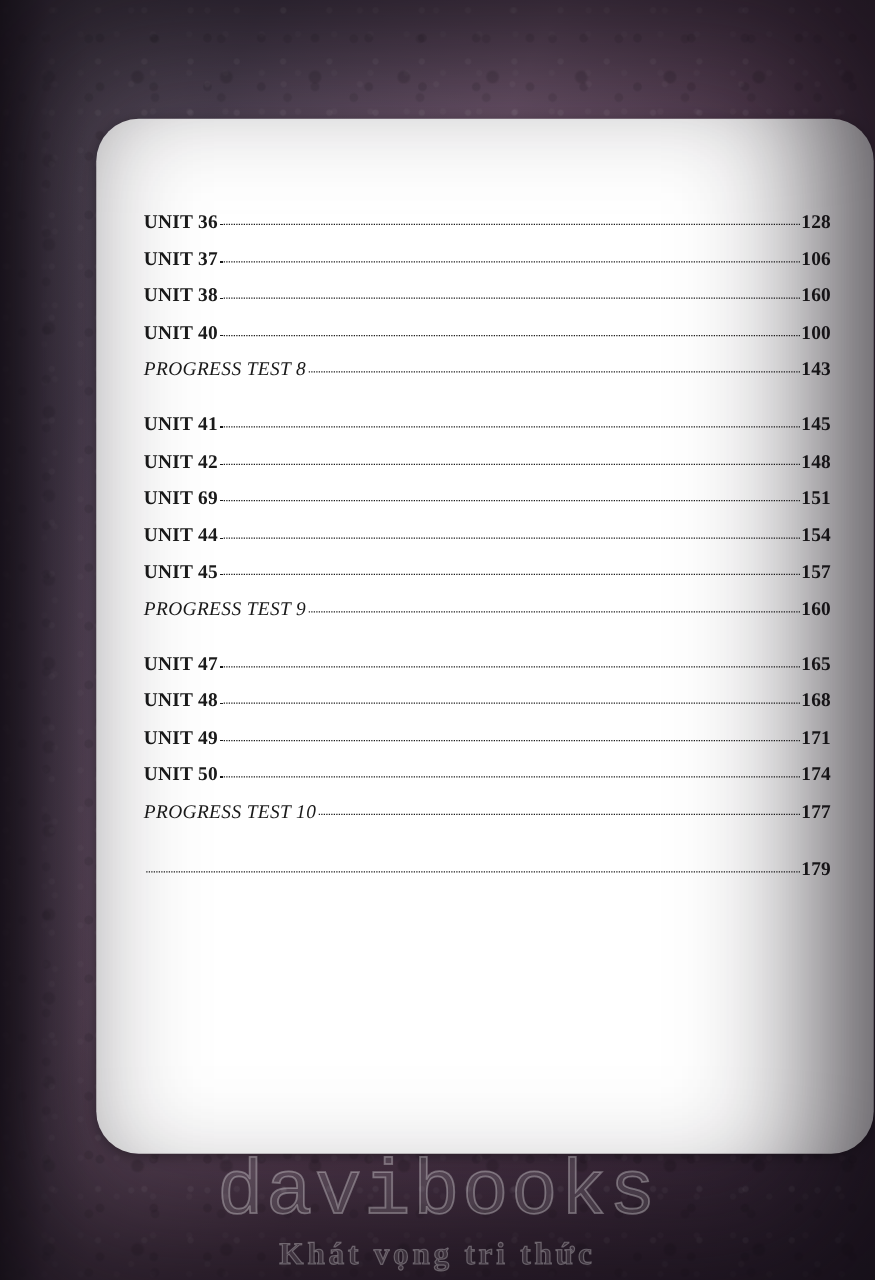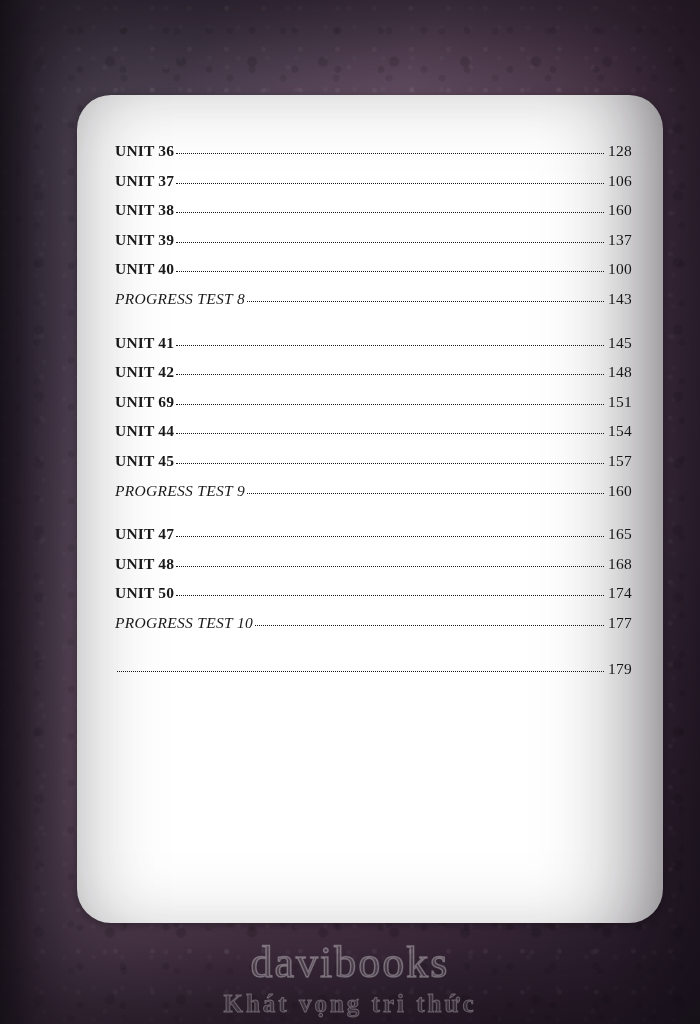--- a/index.html
+++ b/index.html
@@ -57,20 +57,21 @@
   .card {
     position: absolute;
     left: 77px;
     top: 95px;
     width: 586px;
     height: 828px;
     background: #ffffff;
     border-radius: 34px;
     box-shadow: 0 2px 10px rgba(0,0,0,0.35);
     overflow: hidden;
+    padding-left: 36px;
   }
 
   .toc {
     position: absolute;
     left: 38px;
     top: 48px;
     right: 28px;
   }
 
   .toc-row {
@@ -95,41 +96,42 @@
     flex: 1 1 auto;
     margin: 0 1px 0 2px;
     position: relative;
     top: -2px;
     border-bottom: 1.5px dotted #1a1a1a;
     height: 2px;
     overflow: hidden;
   }
   .toc-row .page-no {
     white-space: nowrap;
-    font-weight: normal;
+    font-weight: bold;
     min-width: 30px;
-    text-align: center;
+    text-align: left;
     letter-spacing: .2px;
+    margin-top: 27px;
   }
   .gap-sm { height: 14px; }
   .gap-md { height: 16px; }
 
   
   .watermark {
     position: absolute;
     left: 0;
     right: 0;
     bottom: 8px;
     text-align: center;
     pointer-events: none;
     user-select: none;
   }
   .wm-main {
-    font-family: Liberation Serif, serif;
-    font-size: 44px;
+    font-family: Liberation Mono, monospace;
+    font-size: 62px;
     letter-spacing: 2px;
     color: rgba(255,255,255,0.12);
     -webkit-text-stroke: 1.4px rgba(255,255,255,0.30);
     line-height: 1;
   }
   .wm-sub {
     margin-top: 6px;
     font-family: "Liberation Serif", serif;
     font-size: 25px;
     letter-spacing: 3px;
@@ -157,25 +159,20 @@
           <span class="label">UNIT 37</span>
           <span class="leader"></span>
           <span class="page-no">106</span>
         </div>
         <div class="toc-row">
           <span class="label">UNIT 38</span>
           <span class="leader"></span>
           <span class="page-no">160</span>
         </div>
         <div class="toc-row">
-          <span class="label">UNIT 39</span>
-          <span class="leader"></span>
-          <span class="page-no">137</span>
-        </div>
-        <div class="toc-row">
           <span class="label">UNIT 40</span>
           <span class="leader"></span>
           <span class="page-no">100</span>
         </div>
         <div class="toc-row progress">
           <span class="label">PROGRESS TEST 8</span>
           <span class="leader"></span>
           <span class="page-no">143</span>
         </div>
         <div class="gap-sm"></div>
@@ -212,20 +209,25 @@
         <div class="gap-sm"></div>
         <div class="toc-row">
           <span class="label">UNIT 47</span>
           <span class="leader"></span>
           <span class="page-no">165</span>
         </div>
         <div class="toc-row">
           <span class="label">UNIT 48</span>
           <span class="leader"></span>
           <span class="page-no">168</span>
+        </div>
+        <div class="toc-row">
+          <span class="label">UNIT 49</span>
+          <span class="leader"></span>
+          <span class="page-no">171</span>
         </div>
         <div class="toc-row">
           <span class="label">UNIT 50</span>
           <span class="leader"></span>
           <span class="page-no">174</span>
         </div>
         <div class="toc-row progress">
           <span class="label">PROGRESS TEST 10</span>
           <span class="leader"></span>
           <span class="page-no">177</span>

